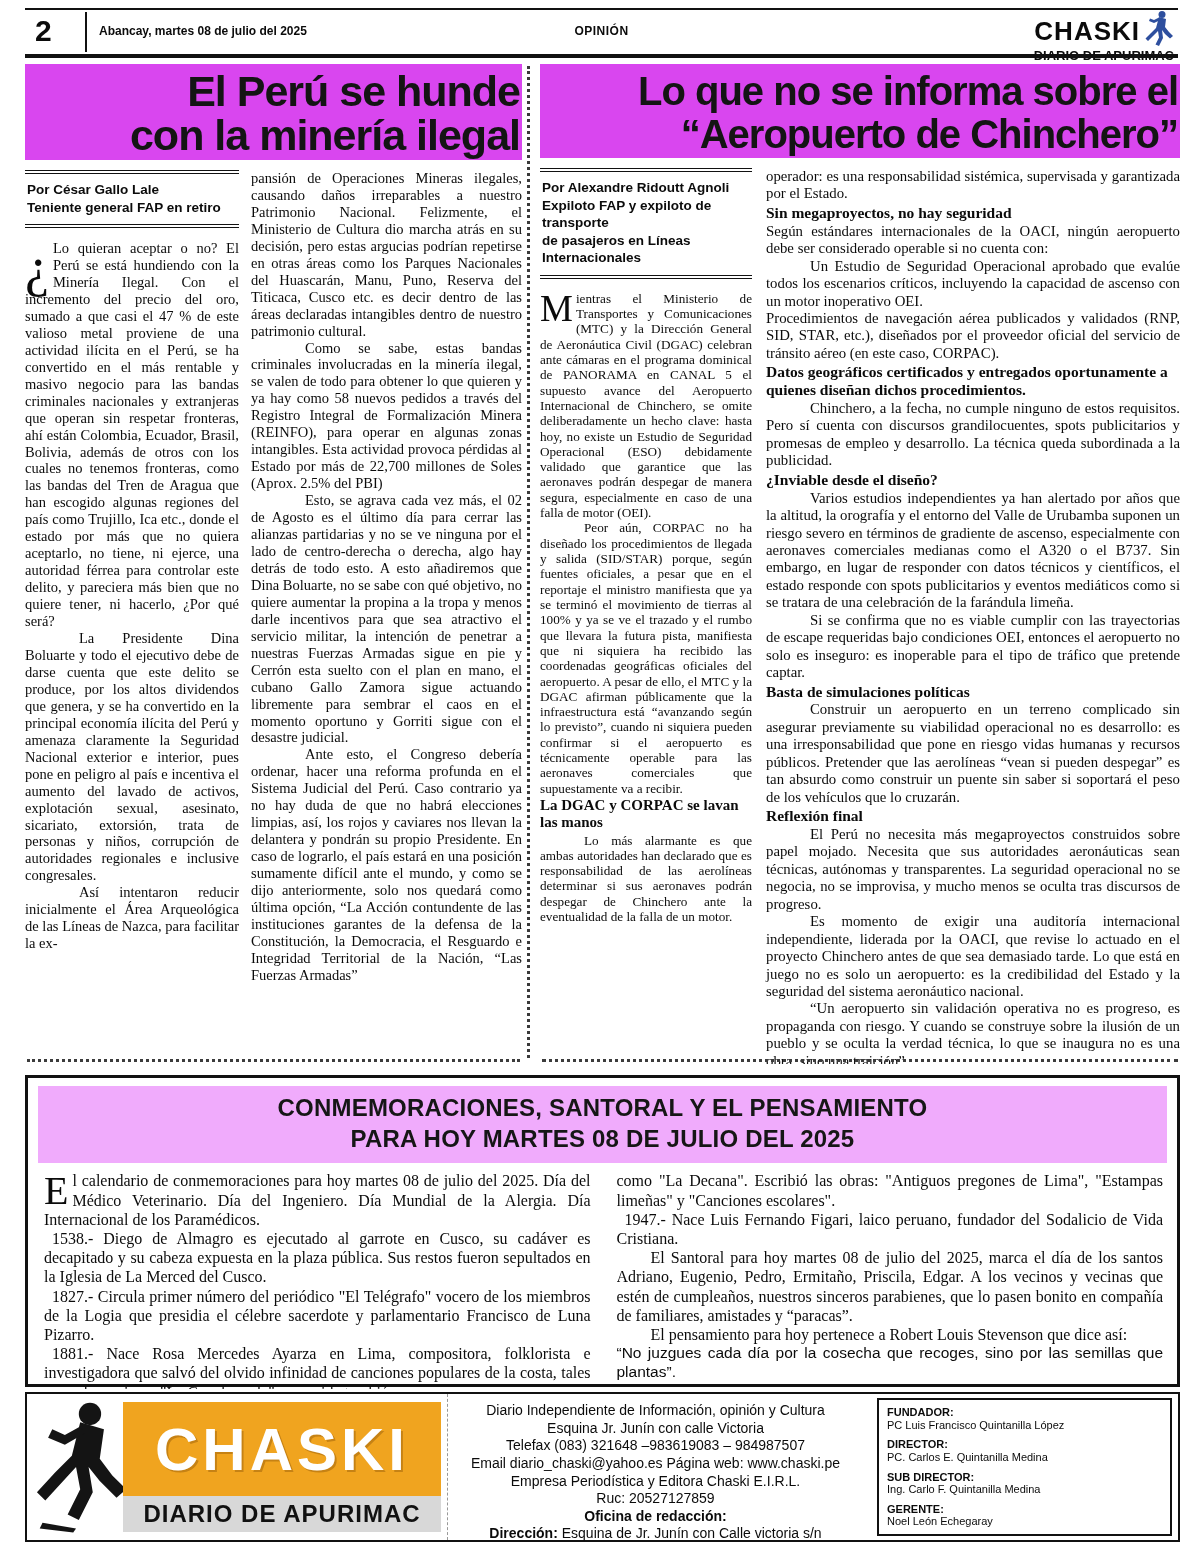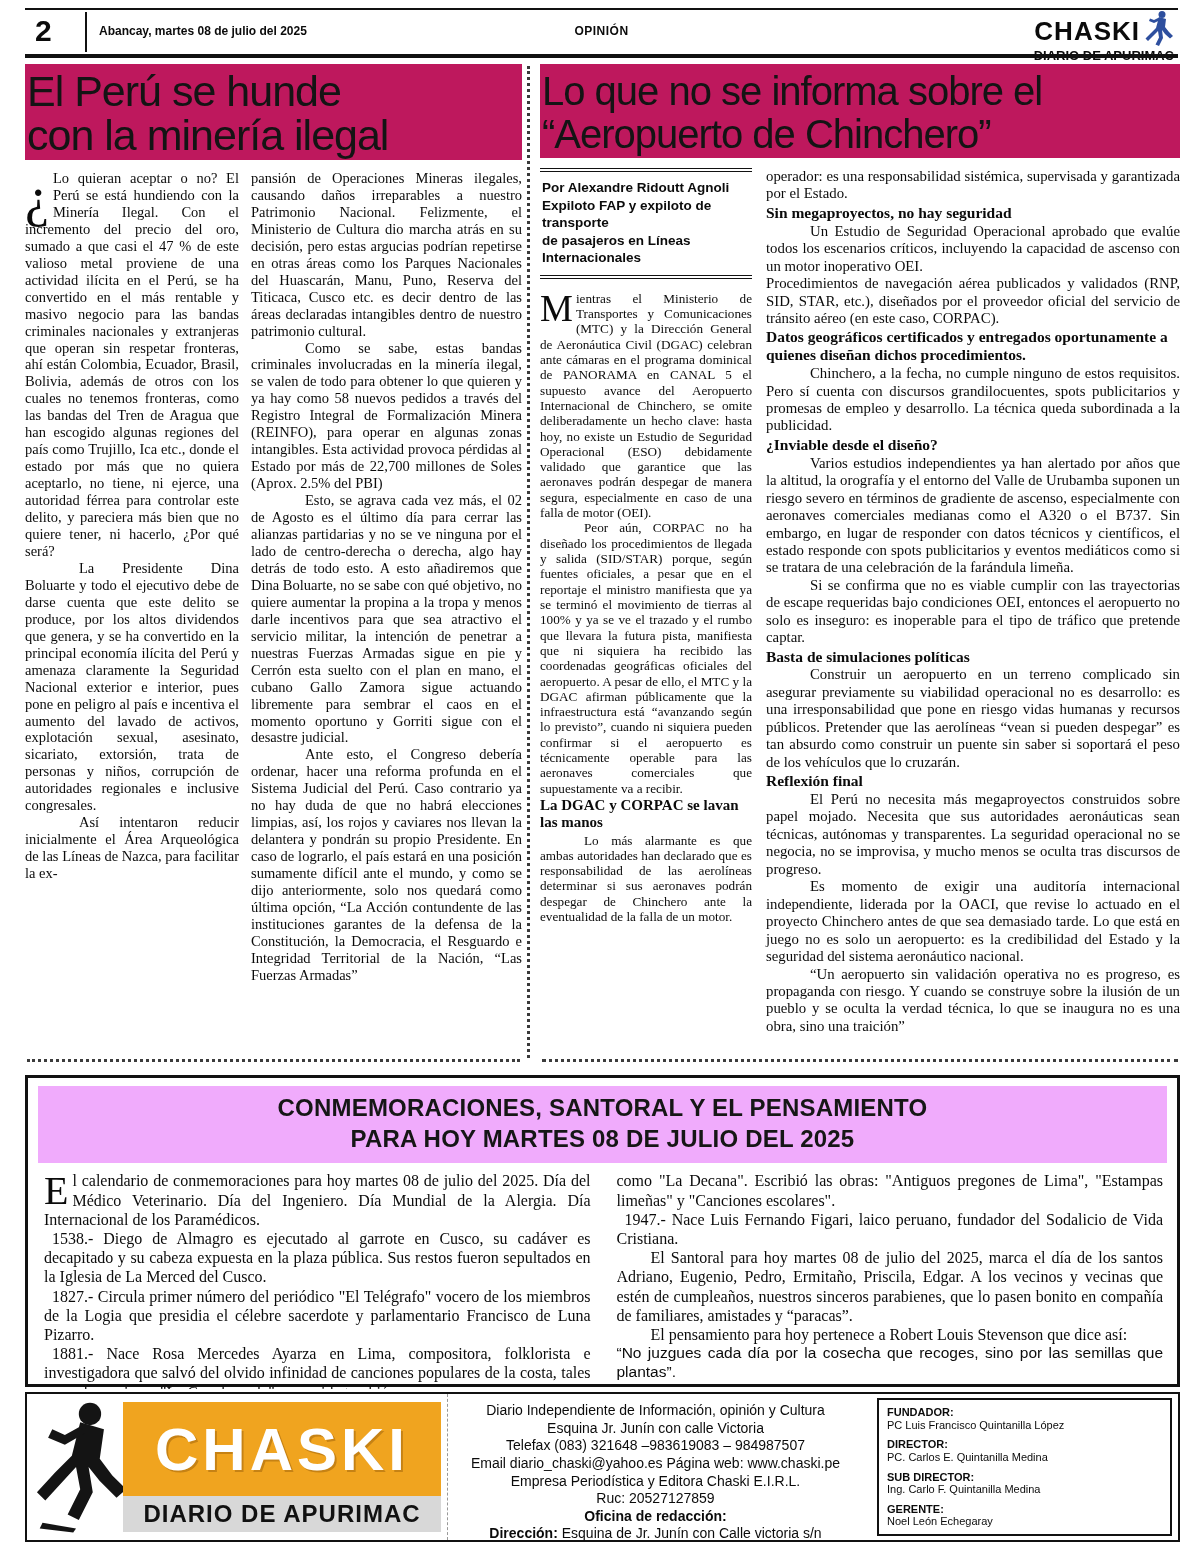--- a/index.html
+++ b/index.html
@@ -22,21 +22,21 @@
   .mast-brand-sub { font-family:"Liberation Sans",sans-serif; font-weight:600; font-size:13px; margin-top:-2px; }
   .mast-runner { width:30px; height:40px; margin-top:-2px; }
 
   
   .articles { position:absolute; top:64px; left:25px; width:1155px; height:1000px; }
   .article { position:absolute; top:0; bottom:0; overflow:hidden; }
   .article-left  { left:0; width:497px; }
   .article-right { left:515px; width:640px; }
   .article-divider { position:absolute; left:502px; top:2px; bottom:6px; border-left:3px dotted #3a3a3a; }
 
-  .headline { background:#be185d; text-align:left; font-family:"Liberation Sans",sans-serif; font-weight:400; color:#141414; padding:6px 2px 8px; }
+  .headline { background:#d946ef; text-align:right; font-family:"Liberation Sans",sans-serif; font-weight:700; color:#141414; padding:6px 2px 8px; }
   .article-left  .headline { font-size:43px; line-height:1.02; letter-spacing:-1px; height:96px; }
   .article-right .headline { font-size:40px; line-height:1.08; letter-spacing:-1px; height:94px; }
 
   .cols { display:flex; margin-top:10px; }
   .article-left  .colA { width:214px; margin-right:12px; }
   .article-left  .colB { flex:1; }
   .article-right .colA { width:212px; margin-right:14px; }
   .article-right .colB { flex:1; }
 
   .byline { border-top:4px double #111; border-bottom:4px double #111; padding:7px 2px 8px; font-family:"Liberation Sans",sans-serif; font-weight:700; font-size:13.5px; line-height:1.3; margin-bottom:12px; }
@@ -113,20 +113,24 @@
 
   <div class="articles">
 
     <section class="article article-left">
       <h1 class="headline">
         <span>El Perú se hunde</span><br>
         <span>con la minería ilegal</span>
       </h1>
       <div class="cols">
         <div class="colA">
+          <div class="byline">
+            <div>Por César Gallo Lale</div>
+            <div>Teniente general FAP en retiro</div>
+          </div>
           <p><span class="dc dc-q">¿</span><span>Lo quieran aceptar o no? El Perú se está hundiendo con la Minería Ilegal. Con el incremento del precio del oro, sumado a que casi el 47 % de este valioso metal proviene de una actividad ilícita en el Perú, se ha convertido en el más rentable y masivo negocio para las bandas criminales nacionales y extranjeras que operan sin respetar fronteras, ahí están Colombia, Ecuador, Brasil, Bolivia, además de otros con los cuales no tenemos fronteras, como las bandas del Tren de Aragua que han escogido algunas regiones del país como Trujillo, Ica etc., donde el estado por más que no quiera aceptarlo, no tiene, ni ejerce, una autoridad férrea para controlar este delito, y pareciera más bien que no quiere tener, ni hacerlo, ¿Por qué será?</span></p>
           <p class="ind">La Presidente Dina Boluarte y todo el ejecutivo debe de darse cuenta que este delito se produce, por los altos dividendos que genera, y se ha convertido en la principal economía ilícita del Perú y amenaza claramente la Seguridad Nacional exterior e interior, pues pone en peligro al país e incentiva el aumento del lavado de activos, explotación sexual, asesinato, sicariato, extorsión, trata de personas y niños, corrupción de autoridades regionales e inclusive congresales.</p>
           <p class="ind">Así intentaron reducir inicialmente el Área Arqueológica de las Líneas de Nazca, para facilitar la ex-</p>
         </div>
         <div class="colB">
           <p>pansión de Operaciones Mineras ilegales, causando daños irreparables a nuestro Patrimonio Nacional. Felizmente, el Ministerio de Cultura dio marcha atrás en su decisión, pero estas argucias podrían repetirse en otras áreas como los Parques Nacionales del Huascarán, Manu, Puno, Reserva del Titicaca, Cusco etc. es decir dentro de las áreas declaradas intangibles dentro de nuestro patrimonio cultural.</p>
           <p class="ind">Como se sabe, estas bandas criminales involucradas en la minería ilegal, se valen de todo para obtener lo que quieren y ya hay como 58 nuevos pedidos a través del Registro Integral de Formalización Minera (REINFO), para operar en algunas zonas intangibles. Esta actividad provoca pérdidas al Estado por más de 22,700 millones de Soles (Aprox. 2.5% del PBI)</p>
           <p class="ind">Esto, se agrava cada vez más, el 02 de Agosto es el último día para cerrar las alianzas partidarias y no se ve ninguna por el lado de centro-derecha o derecha, algo hay detrás de todo esto. A esto añadiremos que Dina Boluarte, no se sabe con qué objetivo, no quiere aumentar la propina a la tropa y menos darle incentivos para que sea atractivo el servicio militar, la intención de penetrar a nuestras Fuerzas Armadas sigue en pie y Cerrón esta suelto con el plan en mano, el cubano Gallo Zamora sigue actuando libremente para sembrar el caos en el momento oportuno y Gorriti sigue con el desastre judicial.</p>
           <p class="ind">Ante esto, el Congreso debería ordenar, hacer una reforma profunda en el Sistema Judicial del Perú. Caso contrario ya no hay duda de que no habrá elecciones limpias, así, los rojos y caviares nos llevan la delantera y pondrán su propio Presidente. En caso de lograrlo, el país estará en una posición sumamente difícil ante el mundo, y como se dijo anteriormente, solo nos quedará como última opción, “La Acción contundente de las instituciones garantes de la defensa de la Constitución, la Democracia, el Resguardo e Integridad Territorial de la Nación, “Las Fuerzas Armadas”</p>
         </div>
@@ -149,20 +153,21 @@
             <div>de pasajeros en Líneas Internacionales</div>
           </div>
           <p><span class="dc dc-m">M</span><span>ientras el Ministerio de Transportes y Comunicaciones (MTC) y la Dirección General de Aeronáutica Civil (DGAC) celebran ante cámaras en el programa dominical de PANORAMA en CANAL 5 el supuesto avance del Aeropuerto Internacional de Chinchero, se omite deliberadamente un hecho clave: hasta hoy, no existe un Estudio de Seguridad Operacional (ESO) debidamente validado que garantice que las aeronaves podrán despegar de manera segura, especialmente en caso de una falla de motor (OEI).</span></p>
           <p class="ind2">Peor aún, CORPAC no ha diseñado los procedimientos de llegada y salida (SID/STAR) porque, según fuentes oficiales, a pesar que en el reportaje el ministro manifiesta que ya se terminó el movimiento de tierras al 100% y ya se ve el trazado y el rumbo que llevara la futura pista, manifiesta que ni siquiera ha recibido las coordenadas geográficas oficiales del aeropuerto. A pesar de ello, el MTC y la DGAC afirman públicamente que la infraestructura está “avanzando según lo previsto”, cuando ni siquiera pueden confirmar si el aeropuerto es técnicamente operable para las aeronaves comerciales que supuestamente va a recibir.</p>
           <h3 class="subhead">La DGAC y CORPAC se lavan las manos</h3>
           <p class="ind2">Lo más alarmante es que ambas autoridades han declarado que es responsabilidad de las aerolíneas determinar si sus aeronaves podrán despegar de Chinchero ante la eventualidad de la falla de un motor.</p>
         </div>
         <div class="colB">
           <p>operador: es una responsabilidad sistémica, supervisada y garantizada por el Estado.</p>
           <h3 class="subhead">Sin megaproyectos, no hay seguridad</h3>
+          <p>Según estándares internacionales de la OACI, ningún aeropuerto debe ser considerado operable si no cuenta con:</p>
           <p class="ind2">Un Estudio de Seguridad Operacional aprobado que evalúe todos los escenarios críticos, incluyendo la capacidad de ascenso con un motor inoperativo OEI.</p>
           <p>Procedimientos de navegación aérea publicados y validados (RNP, SID, STAR, etc.), diseñados por el proveedor oficial del servicio de tránsito aéreo (en este caso, CORPAC).</p>
           <h3 class="subhead">Datos geográficos certificados y entregados oportunamente a quienes diseñan dichos procedimientos.</h3>
           <p class="ind2">Chinchero, a la fecha, no cumple ninguno de estos requisitos. Pero sí cuenta con discursos grandilocuentes, spots publicitarios y promesas de empleo y desarrollo. La técnica queda subordinada a la publicidad.</p>
           <h3 class="subhead">¿Inviable desde el diseño?</h3>
           <p class="ind2">Varios estudios independientes ya han alertado por años que la altitud, la orografía y el entorno del Valle de Urubamba suponen un riesgo severo en términos de gradiente de ascenso, especialmente con aeronaves comerciales medianas como el A320 o el B737. Sin embargo, en lugar de responder con datos técnicos y científicos, el estado responde con spots publicitarios y eventos mediáticos como si se tratara de una celebración de la farándula limeña.</p>
           <p class="ind2">Si se confirma que no es viable cumplir con las trayectorias de escape requeridas bajo condiciones OEI, entonces el aeropuerto no solo es inseguro: es inoperable para el tipo de tráfico que pretende captar.</p>
           <h3 class="subhead">Basta de simulaciones políticas</h3>
           <p class="ind2">Construir un aeropuerto en un terreno complicado sin asegurar previamente su viabilidad operacional no es desarrollo: es una irresponsabilidad que pone en riesgo vidas humanas y recursos públicos. Pretender que las aerolíneas “vean si pueden despegar” es tan absurdo como construir un puente sin saber si soportará el peso de los vehículos que lo cruzarán.</p>
           <h3 class="subhead">Reflexión final</h3>

